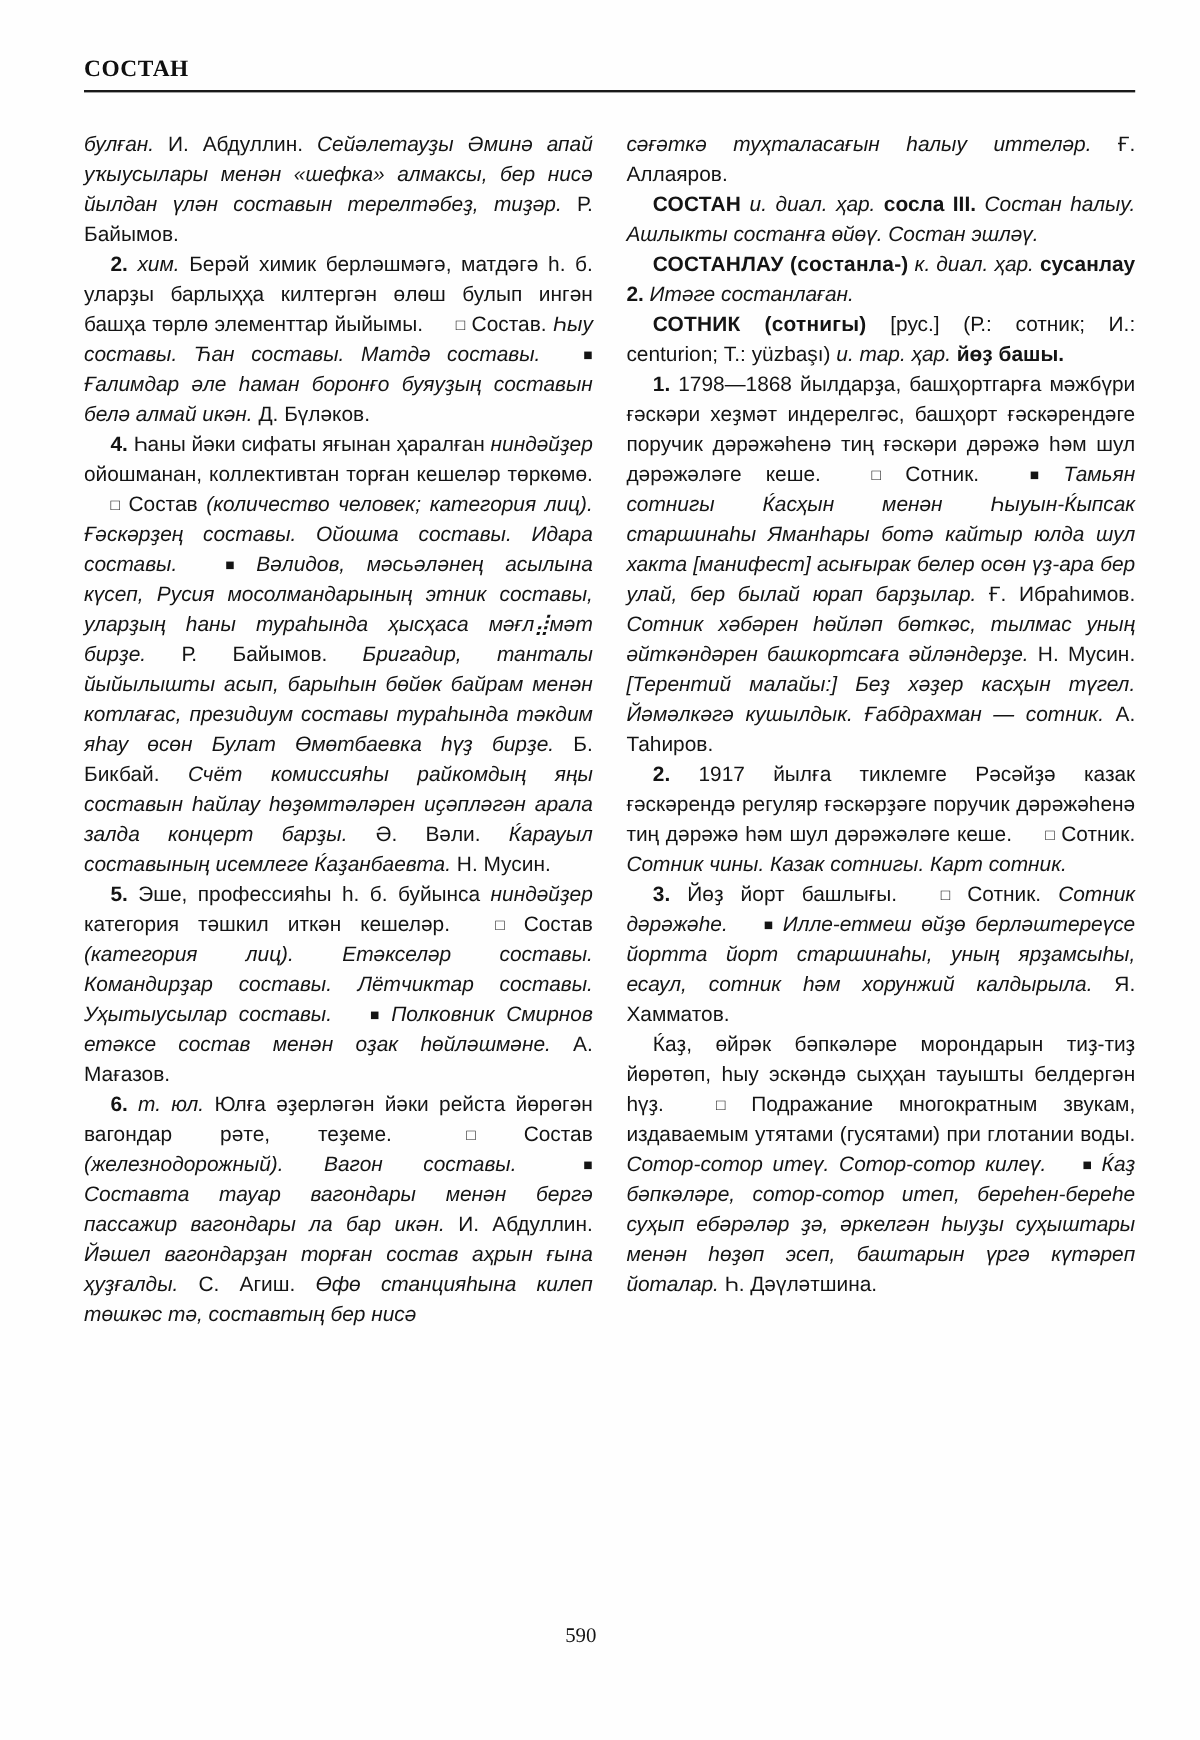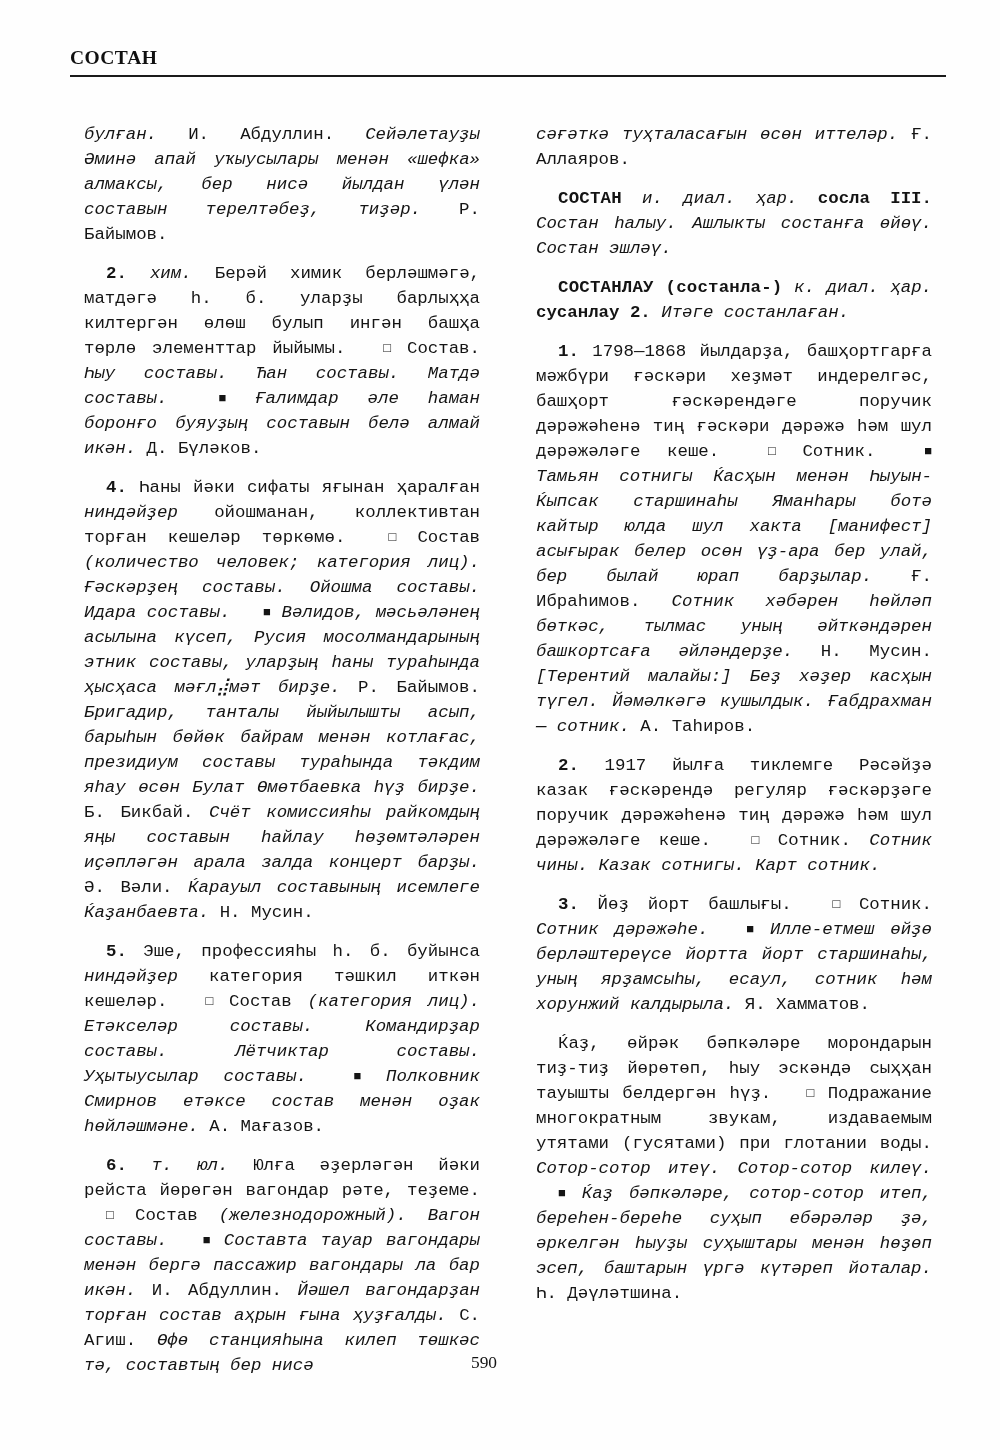--- a/index.html
+++ b/index.html
@@ -49,27 +49,27 @@
     left: 70px;
     top: 108px;
     width: 876px;
     display: flex;
     justify-content: space-between;
   }
   .col {
     width: 424px;
   }
   .col p {
-    margin: 14px;
+    margin: 0;
     font-size: 17.4px;
     line-height: 25.0px;
     text-align: justify;
     text-justify: inter-word;
     hyphens: none;
-    font-family: Liberation Mono, monospace;
+    font-family: Liberation Sans, sans-serif;
   }
   .col p.ind {
     text-indent: 22px;
   }
   .col p.noind {
     text-indent: 0;
   }
   i, .it { font-style: italic; }
   b, .bd { font-weight: bold; font-style: normal; }
   .sq-open, .sq-fill {
@@ -113,23 +113,24 @@
 
   <div class="cols">
     <div class="col" id="col-left">
         <p class="noind"><span class="it">булған.</span><span class="rom"> И. Абдуллин. </span><span class="it">Сейәлетауҙы Әминә апай уҡыусылары менән «шефка» алмаксы, бер нисә йылдан үлән составын терелтәбеҙ, тиҙәр.</span><span class="rom"> Р. Байымов.</span></p>
         <p class="ind"><span class="bd">2.</span><span class="it"> хим.</span><span class="rom"> Берәй химик берләшмәгә, матдәгә h. б. уларҙы барлыҳҳа килтергән өлөш булып ингән башҳа төрлө элементтар йыйымы. </span><span class="sq-open">□</span><span class="rom"> Состав. </span><span class="it">Һыу составы. Ћан составы. Матдә составы. </span><span class="sq-fill">■</span><span class="it"> Ғалимдар әле hаман боронғо буяуҙың составын белә алмай икән.</span><span class="rom"> Д. Бүләков.</span></p>
         <p class="ind"><span class="bd">4.</span><span class="rom"> Һаны йәки сифаты яғынан ҳаралған </span><span class="it">ниндәйҙер</span><span class="rom"> ойошманан, коллективтан торған кешеләр төркөмө. </span><span class="sq-open">□</span><span class="rom"> Состав </span><span class="it">(количество человек; категория лиц). Ғәскәрҙең составы. Ойошма составы. Идара составы. </span><span class="sq-fill">■</span><span class="it"> Вәлидов, мәсьәләнең асылына күсеп, Русия мосолмандарының этник составы, уларҙың hаны тураhында ҳысҳаса мәғл⣼мәт бирҙе.</span><span class="rom"> Р. Байымов. </span><span class="it">Бригадир, танталы йыйылышты асып, барыhын бөйөк байрам менән котлағас, президиум составы тураhында тәкдим яhау өсөн Булат Өмөтбаевка hүҙ бирҙе.</span><span class="rom"> Б. Бикбай. </span><span class="it">Счёт комиссияhы райкомдың яңы составын hайлау hөҙөмтәләрен иҫәпләгән арала залда концерт барҙы.</span><span class="rom"> Ә. Вәли. </span><span class="it">Ќарауыл составының исемлеге Ќаҙанбаевта.</span><span class="rom"> Н. Мусин.</span></p>
         <p class="ind"><span class="bd">5.</span><span class="rom"> Эше, профессияhы h. б. буйынса </span><span class="it">ниндәйҙер</span><span class="rom"> категория тәшкил иткән кешеләр. </span><span class="sq-open">□</span><span class="rom"> Состав </span><span class="it">(категория лиц). Етәкселәр составы. Командирҙар составы. Лётчиктар составы. Уҳытыусылар составы. </span><span class="sq-fill">■</span><span class="it"> Полковник Смирнов етәксе состав менән оҙак hөйләшмәне.</span><span class="rom"> А. Мағазов.</span></p>
         <p class="ind"><span class="bd">6.</span><span class="it"> т. юл.</span><span class="rom"> Юлға әҙерләгән йәки рейста йөрөгән вагондар рәте, теҙеме. </span><span class="sq-open">□</span><span class="rom"> Состав </span><span class="it">(железнодорожный). Вагон составы. </span><span class="sq-fill">■</span><span class="it"> Составта тауар вагондары менән бергә пассажир вагондары ла бар икән.</span><span class="rom"> И. Абдуллин. </span><span class="it">Йәшел вагондарҙан торған состав аҳрын ғына ҳуҙғалды.</span><span class="rom"> С. Агиш. </span><span class="it">Өфө станцияhына килеп төшкәс тә, составтың бер нисә</span></p>
       </div>
     <div class="col" id="col-right">
-        <p class="noind"><span class="it">сәғәткә туҳталасағын өсөн иттеләр.</span><span class="rom"> Ғ. Аллаяров.</span></p>
+        <p class="noind"><span class="it">сәғәткә туҳталасағын hалыу иттеләр.</span><span class="rom"> Ғ. Аллаяров.</span></p>
         <p class="ind"><span class="hw">СОСТАН</span><span class="it"> и. диал. ҳар.</span><span class="bd"> сосла III.</span><span class="it"> Состан hалыу. Ашлыкты состанға өйөү. Состан эшләү.</span></p>
         <p class="ind"><span class="hw">СОСТАНЛАУ (состанла-)</span><span class="it"> к. диал. ҳар.</span><span class="bd"> сусанлау 2.</span><span class="it"> Итәге состанлаған.</span></p>
+        <p class="ind"><span class="hw">СОТНИК (сотнигы)</span><span class="rom"> [рус.] (Р.: сотник; И.: centurion; Т.: yüzbaşı) </span><span class="it">и. тар. ҳар.</span><span class="bd"> йөҙ башы.</span></p>
         <p class="ind"><span class="bd">1.</span><span class="rom"> 1798—1868 йылдарҙа, башҳортгарға мәжбүри ғәскәри хеҙмәт индерелгәс, башҳорт ғәскәрендәге поручик дәрәжәhенә тиң ғәскәри дәрәжә hәм шул дәрәжәләге кеше. </span><span class="sq-open">□</span><span class="rom"> Сотник. </span><span class="sq-fill">■</span><span class="it"> Тамьян сотнигы Ќасҳын менән Һыуын-Ќыпсак старшинаhы Яманhары ботә кайтыр юлда шул хакта [манифест] асығырак белер осөн үҙ-ара бер улай, бер былай юрап барҙылар.</span><span class="rom"> Ғ. Ибраhимов. </span><span class="it">Сотник хәбәрен hөйләп бөткәс, тылмас уның әйткәндәрен башкортсаға әйләндерҙе.</span><span class="rom"> Н. Мусин. </span><span class="it">[Терентий малайы:] Беҙ хәҙер касҳын түгел. Йәмәлкәгә кушылдык. Ғабдрахман — сотник.</span><span class="rom"> А. Таhиров.</span></p>
         <p class="ind"><span class="bd">2.</span><span class="rom"> 1917 йылға тиклемге Рәсәйҙә казак ғәскәрендә регуляр ғәскәрҙәге поручик дәрәжәhенә тиң дәрәжә hәм шул дәрәжәләге кеше. </span><span class="sq-open">□</span><span class="rom"> Сотник. </span><span class="it">Сотник чины. Казак сотнигы. Карт сотник.</span></p>
         <p class="ind"><span class="bd">3.</span><span class="rom"> Йөҙ йорт башлығы. </span><span class="sq-open">□</span><span class="rom"> Сотник. </span><span class="it">Сотник дәрәжәhe. </span><span class="sq-fill">■</span><span class="it"> Илле-етмеш өйҙө берләштереүсе йортта йорт старшинаhы, уның ярҙамсыhы, есаул, сотник hәм хорунжий калдырыла.</span><span class="rom"> Я. Хамматов.</span></p>
         <p class="ind"><span class="rom">Ќаҙ, өйрәк бәпкәләре морондарын тиҙ-тиҙ йөрөтөп, hыу эскәндә сыҳҳан тауышты белдергән hүҙ. </span><span class="sq-open">□</span><span class="rom"> Подражание многократным звукам, издаваемым утятами (гусятами) при глотании воды. </span><span class="it">Сотор-сотор итеү. Сотор-сотор килеү. </span><span class="sq-fill">■</span><span class="it"> Ќаҙ бәпкәләре, сотор-сотор итеп, береhен-береhе суҳып ебәрәләр ҙә, әркелгән hыуҙы суҳыштары менән hөҙөп эсеп, баштарын үргә күтәреп йоталар.</span><span class="rom"> Һ. Дәүләтшина.</span></p>
       </div>
   </div>
 
   <div class="folio">590</div>
 
 </div>

